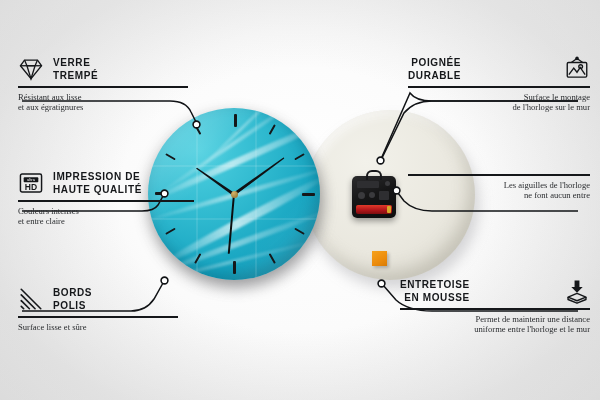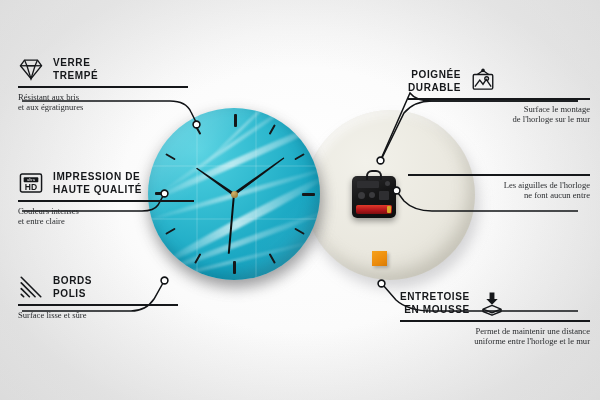--- a/index.html
+++ b/index.html
@@ -114,41 +114,41 @@
   #battery .plus{ position:absolute; right:1px; top:1px; width:4px; height:7px; background:#d8a82a; border-radius:1px;}
   #foam-pad{
     position:absolute; left:372px; top:251px; width:15px; height:15px;
     background:linear-gradient(150deg,#f6a21d 0%,#ec8c0c 60%,#d97c05 100%);
     box-shadow:2px 2px 3px rgba(0,0,0,.22);
   }
 
   
   .callout{ position:absolute; }
   .callout .head{ display:flex; align-items:center; gap:9px; }
-  .callout.right .head{ justify-content:flex-start;margin-top:12px; }
+  .callout.right .head{ justify-content:space-between; }
   .title{
     font-family:Liberation Sans, sans-serif;
     font-weight:700; font-size:10px; line-height:13px;
     letter-spacing:.6px; text-transform:uppercase; color:#15171a;
     white-space:pre-line;
   }
   .callout.right .title{ text-align:right; }
   .rule{ height:1.6px; background:#15171a; margin:4px 0 4px 0; }
   .desc{
     font-family:"Liberation Serif", serif;
     font-size:8.6px; line-height:10.6px; color:#2a2c2f; white-space:pre-line;
   }
   .callout.right .desc{ text-align:right; }
   .icon{ width:26px; height:26px; flex:0 0 26px; color:#15171a; }
   .icon svg{ display:block; width:100%; height:100%; }
 
   
   #co-verre      { left:18px;  top:56px;  width:170px; }
   #co-impression { left:18px;  top:170px; width:176px; }
-  #co-bords      { left:18px;  top:274px; width:160px; }
+  #co-bords      { left:18px;  top:286px; width:160px; }
   #co-poignee    { right:10px; top:56px;  width:182px; }
   #co-mecanisme  { right:10px; top:170px; width:182px; }
   #co-entretoise { right:10px; top:278px; width:190px; }
 
   .leader{ position:absolute; inset:0; pointer-events:none; }
   .leader path{ fill:none; stroke:#111316; stroke-width:1.5px; }
   .leader circle{ fill:#ffffff; stroke:#111316; stroke-width:1.6px; }
 </style>
 </head>
 <body>
@@ -239,21 +239,21 @@
               <path d="M3 12 H29"></path>
           <path d="M8 5 L11 12 L16 28 L21 12 L24 5"></path>
               <path d="M11 12 H21"></path>
         </g>
           </svg>
       </span>
       <div class="title">VERRE
 TREMPÉ</div>
     </div>
     <div class="rule"></div>
-    <div class="desc">Résistant aux bris
+    <div class="desc">Résistant aux lisse
 et aux égratignures</div>
   </div>
 
   <div class="callout left" id="co-impression">
     <div class="head">
       <span class="icon">
         <svg viewBox="0 0 32 32">
           <rect x="3" y="5" width="26" height="22" rx="2" fill="none" stroke="currentColor" stroke-width="1.8"></rect>
           <rect x="7" y="9" width="18" height="6" rx="1" fill="currentColor"></rect>
           <text x="16" y="14" font-family="Liberation Sans, sans-serif" font-size="5" fill="#ffffff" text-anchor="middle">ultra</text>

